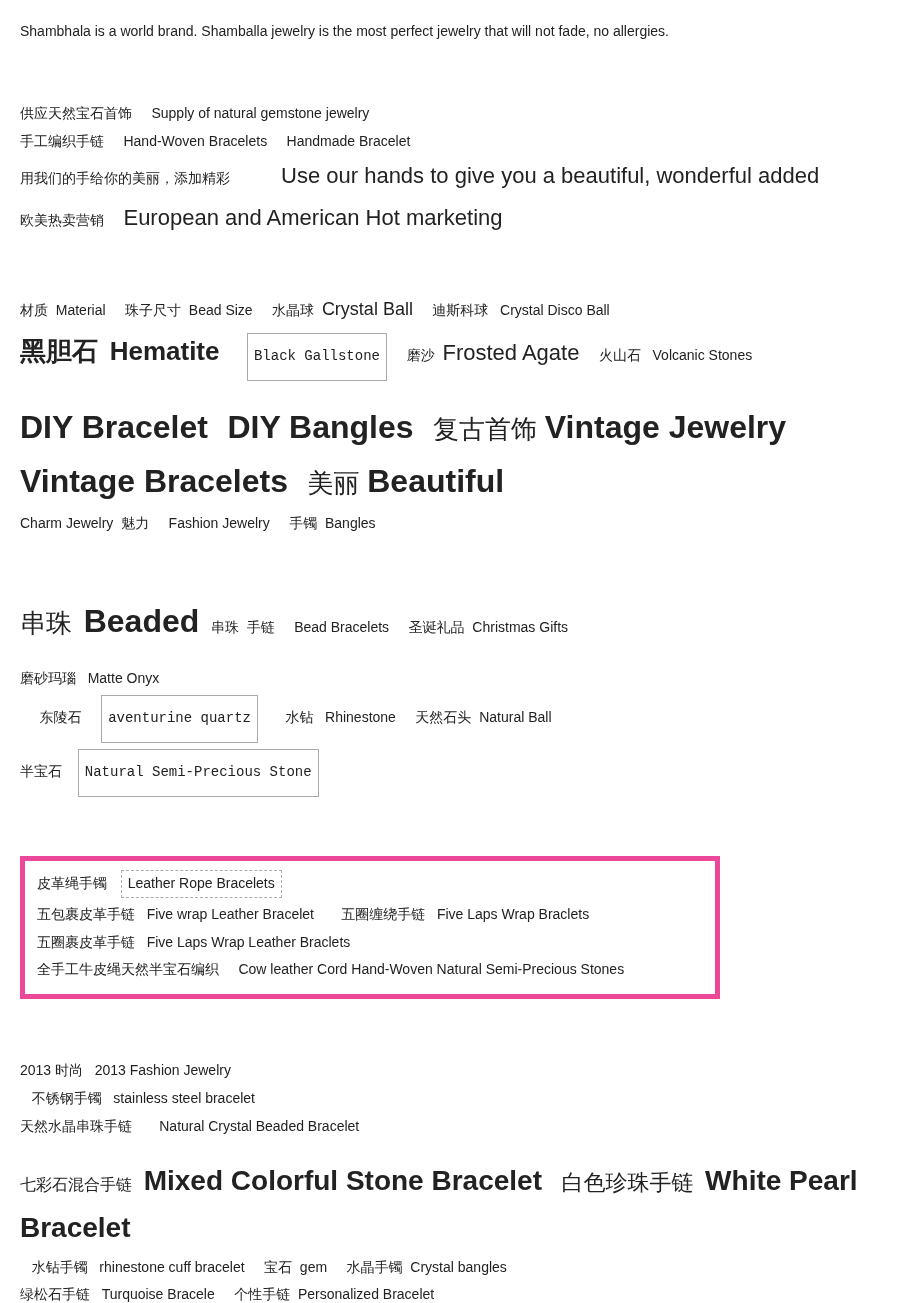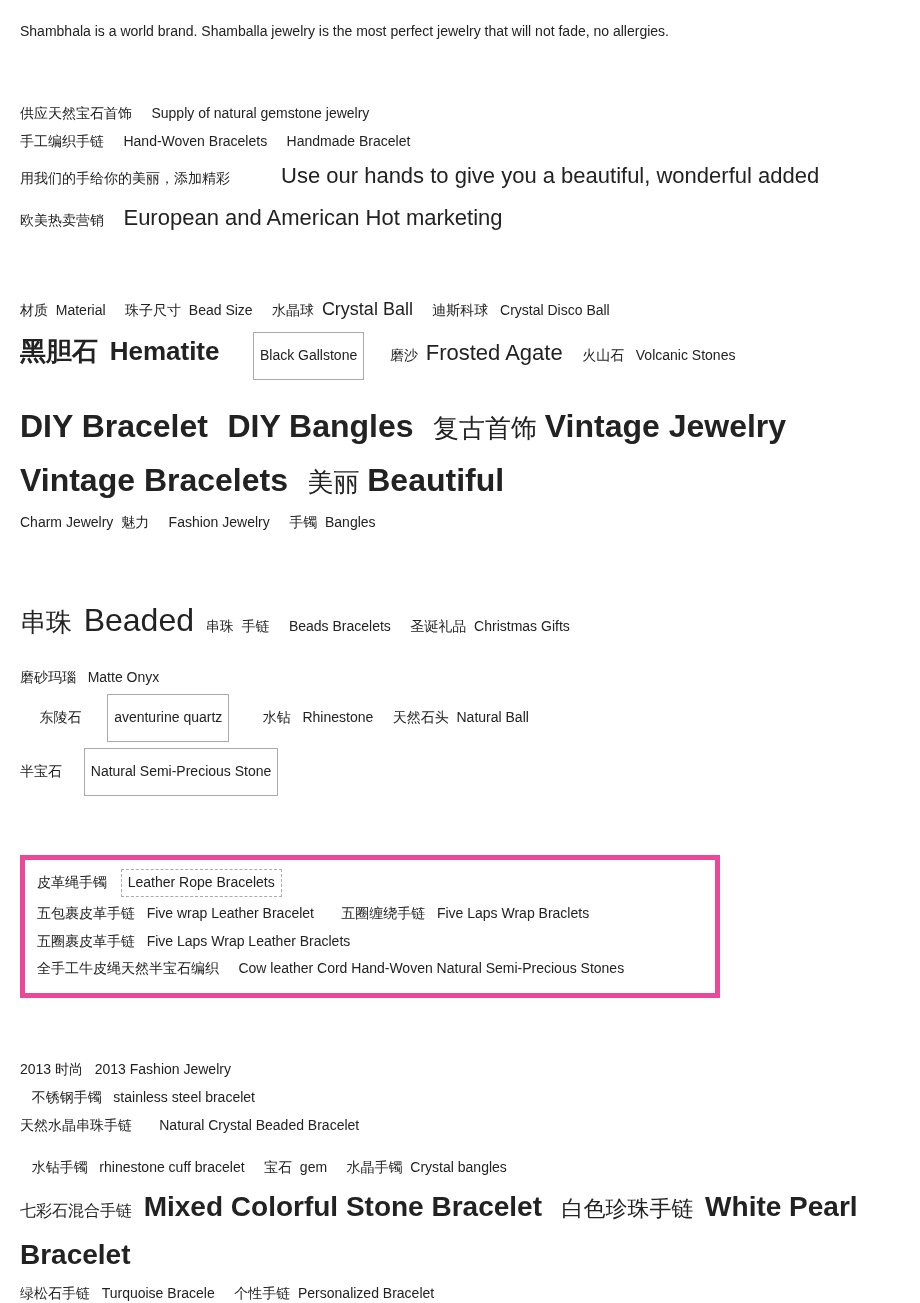--- a/index.html
+++ b/index.html
@@ -11,22 +11,23 @@
       padding: 20px 20px;
       line-height: 1.7;
       width: 920px;
     }
     .section { margin-bottom: 18px; }
     .line { margin-bottom: 4px; }
     .outlined-box {
       display: inline-block;
       border: 1px solid #aaa;
       padding: 11px 6px;
-      margin: 1px 14px;
+      margin: 1px 8px;
       font-size: 14px;
+      font-family: Liberation Mono, monospace;
     }
     .dashed-box {
       display: inline-block;
       border: 1px dashed #aaa;
       padding: 1px 6px;
       margin: 1px 2px;
       font-size: 14px;
     }
     p { margin-bottom: 2px; }
     .large-spacer { height: 40px; }
@@ -108,24 +109,24 @@
     <span>Bangles</span>
   </p>
 </div>
 
 <div class="large-spacer"></div>
 
 
 <div class="section">
   <p class="line">
     <span style="font-size:26px;">串珠</span>&nbsp;&nbsp;
-    <span style="font-size:32px; font-weight:normal;">Beaded</span>&nbsp;&nbsp;
+    <span style="font-size:32px; font-weight:bold;">Beaded</span>&nbsp;&nbsp;
     <span>串珠</span>&nbsp;
     <span>手链</span>&nbsp;&nbsp;&nbsp;&nbsp;
-    <span>Beads Bracelets</span>&nbsp;&nbsp;&nbsp;&nbsp;
+    <span>Bead Bracelets</span>&nbsp;&nbsp;&nbsp;&nbsp;
     <span>圣诞礼品</span>&nbsp;
     <span>Christmas Gifts</span>
   </p>
 </div>
 
 
 <div class="section">
   <p class="line">
     <span>磨砂玛瑙</span>&nbsp;&nbsp;
     <span>Matte Onyx</span>
@@ -184,35 +185,35 @@
   </p>
   <p class="line">
     <span>天然水晶串珠手链</span>&nbsp;&nbsp;&nbsp;&nbsp;&nbsp;&nbsp;
     <span>Natural Crystal Beaded Bracelet</span>
   </p>
 </div>
 
 
 <div class="section">
   <p class="line">
+    <span style="font-size:16px;">七彩石混合手链</span>&nbsp;&nbsp;
+    <span style="font-size:28px; font-weight:bold;">Mixed Colorful Stone Bracelet</span>&nbsp;&nbsp;&nbsp;&nbsp;
+    <span style="font-size:22px;">白色珍珠手链</span>&nbsp;&nbsp;
+    <span style="font-size:28px; font-weight:bold;">White Pearl Bracelet</span>
+  </p>
+  <p class="line">
     &nbsp;&nbsp;
     <span>水钻手镯</span>&nbsp;&nbsp;
     <span>rhinestone cuff bracelet</span>&nbsp;&nbsp;&nbsp;&nbsp;
     <span>宝石</span>&nbsp;
     <span>gem</span>&nbsp;&nbsp;&nbsp;&nbsp;
     <span>水晶手镯</span>&nbsp;
     <span>Crystal bangles</span>
   </p>
   <p class="line">
-    <span style="font-size:16px;">七彩石混合手链</span>&nbsp;&nbsp;
-    <span style="font-size:28px; font-weight:bold;">Mixed Colorful Stone Bracelet</span>&nbsp;&nbsp;&nbsp;&nbsp;
-    <span style="font-size:22px;">白色珍珠手链</span>&nbsp;&nbsp;
-    <span style="font-size:28px; font-weight:bold;">White Pearl Bracelet</span>
-  </p>
-  <p class="line">
     <span>绿松石手链</span>&nbsp;&nbsp;
     <span>Turquoise Bracele</span>&nbsp;&nbsp;&nbsp;&nbsp;
     <span>个性手链</span>&nbsp;
     <span>Personalized Bracelet</span>
   </p>
   <p class="line">
     <span>男士首饰</span>&nbsp;&nbsp;
     <span>Mens Jewelry</span>&nbsp;&nbsp;&nbsp;&nbsp;
     <span>手镯男人</span>&nbsp;&nbsp;
     <span>Bracelet Men</span>

